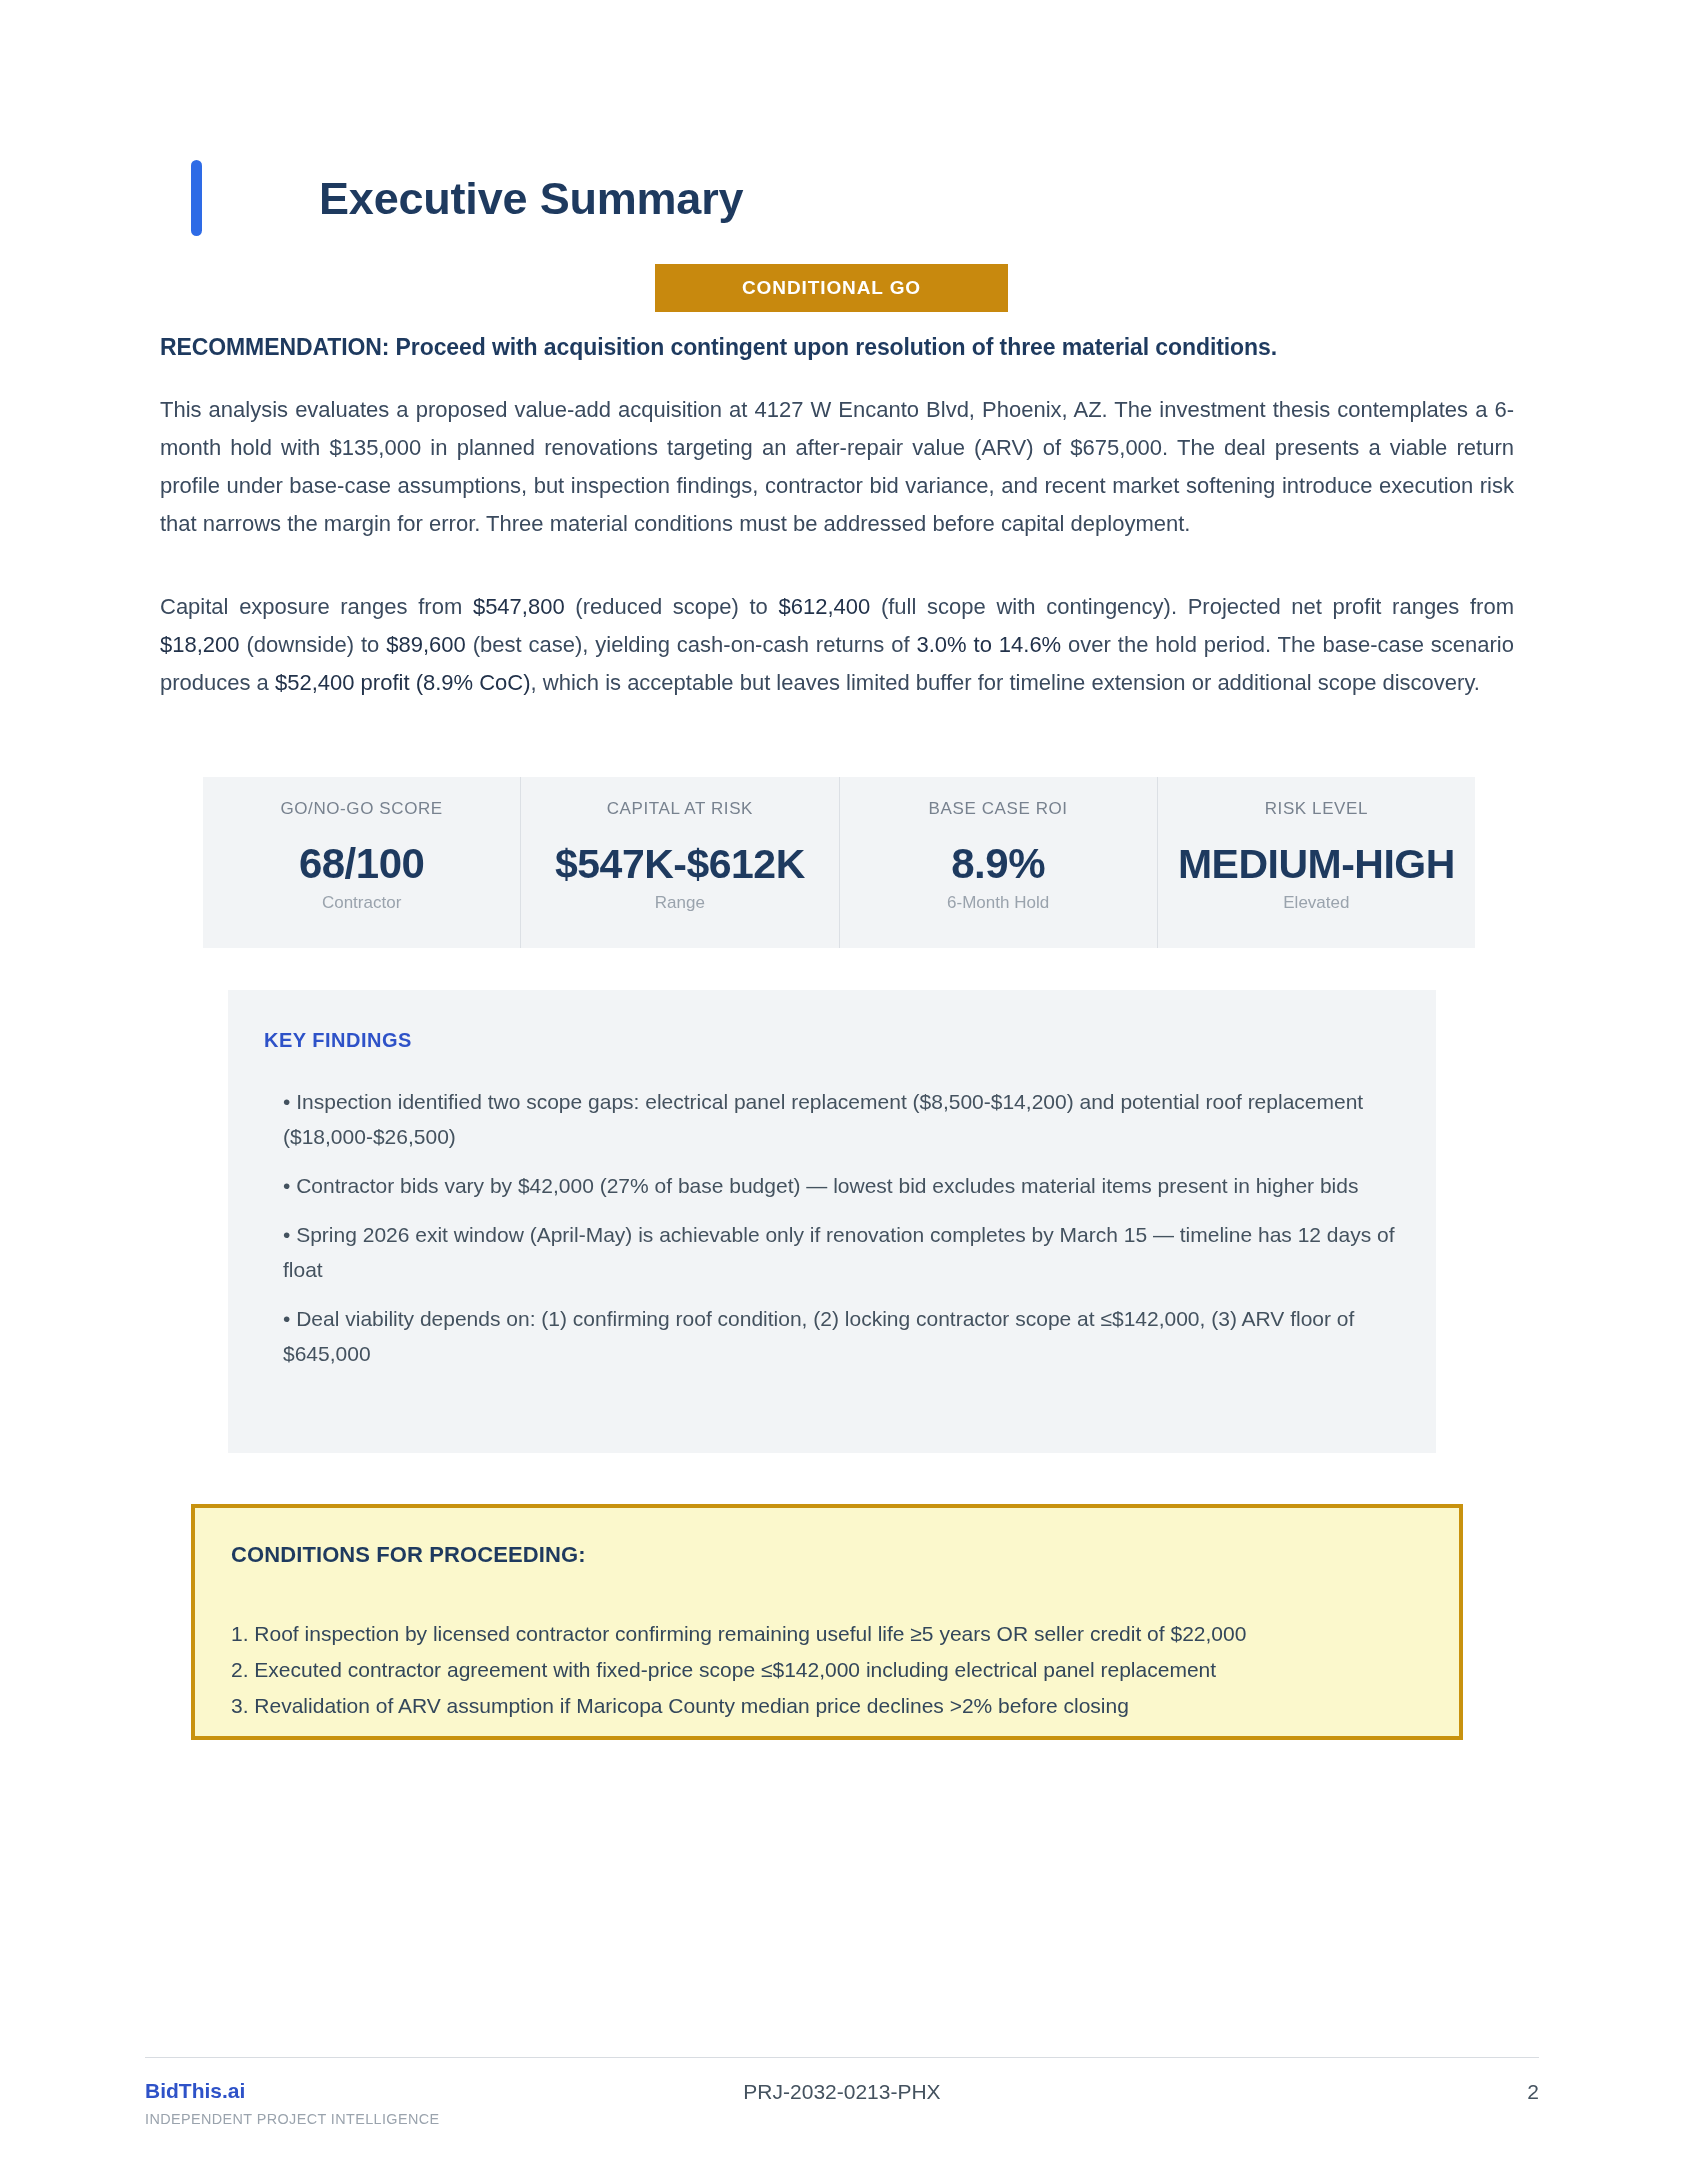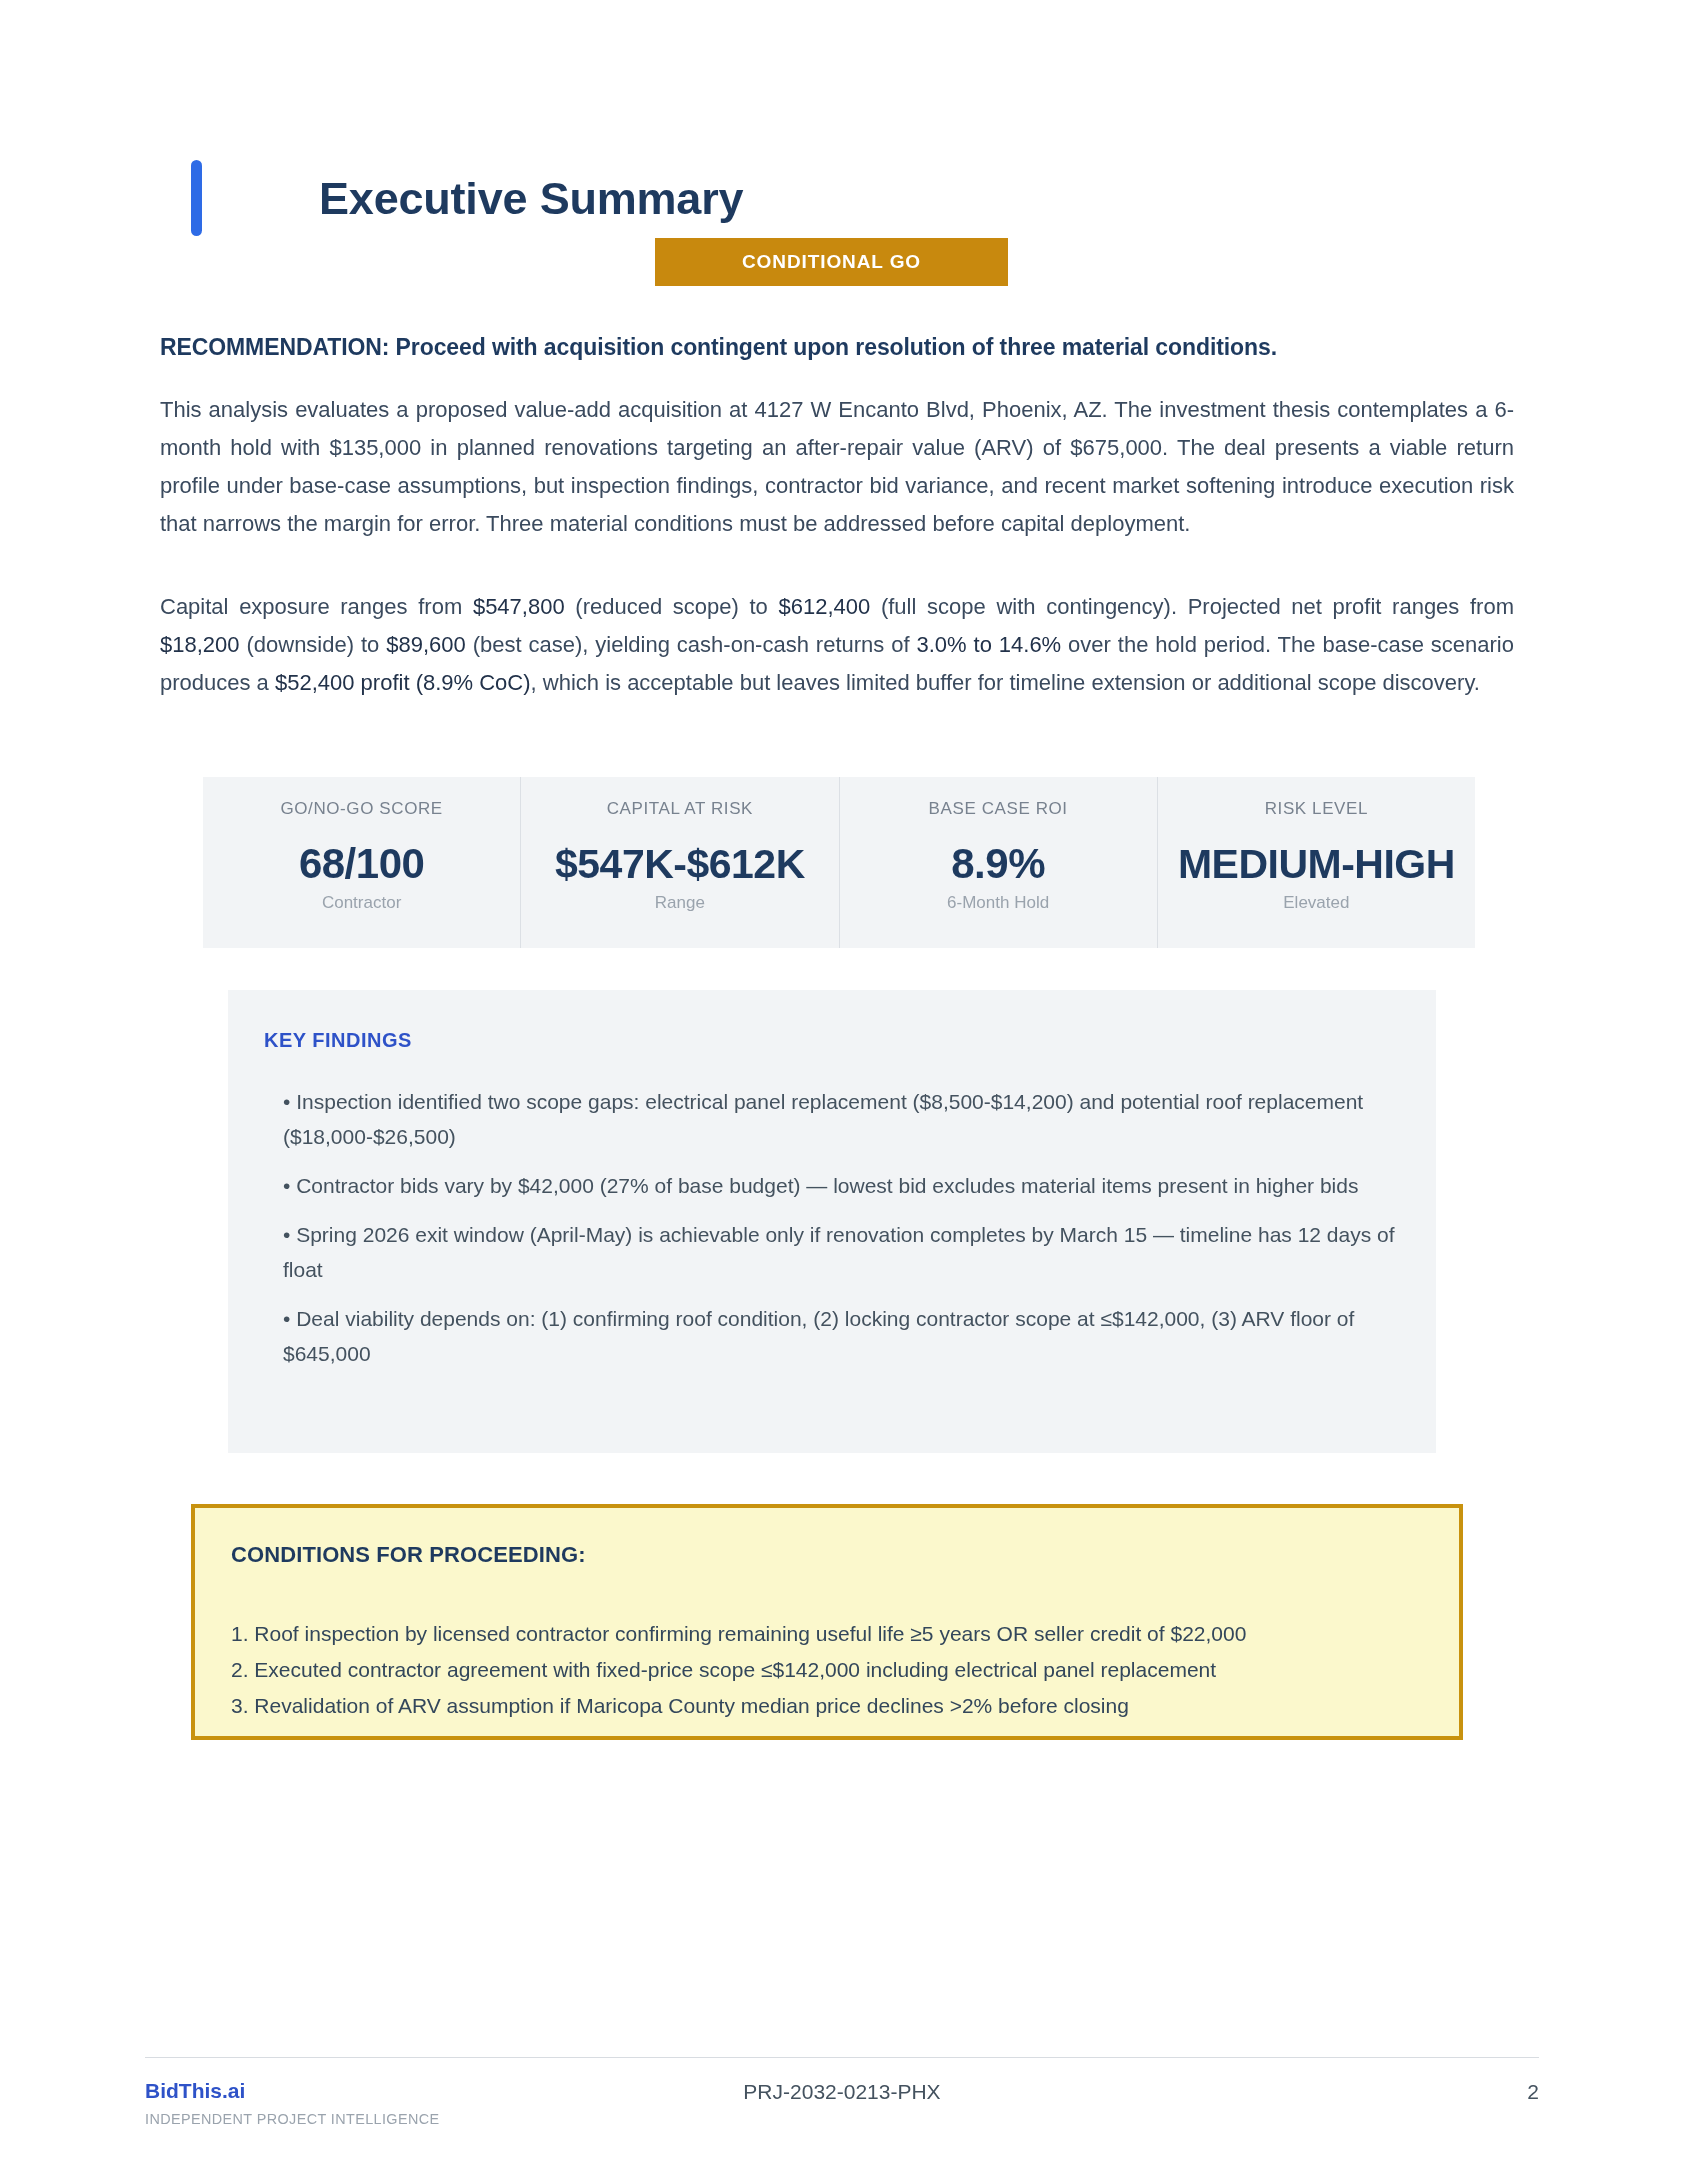--- a/index.html
+++ b/index.html
@@ -51,21 +51,21 @@
     letter-spacing: -0.2px;
     line-height: 85px;
     white-space: nowrap;
     margin-left: 45px;
   }
 
   
   .status-badge {
     position: absolute;
     left: 655px;
-    top: 238px;
+    top: 264px;
     width: 353px;
     height: 48px;
     background: #C8890E;
     color: #ffffff;
     font-size: 19px;
     font-weight: bold;
     letter-spacing: 0.9px;
     display: flex;
     align-items: center;
     justify-content: center;

